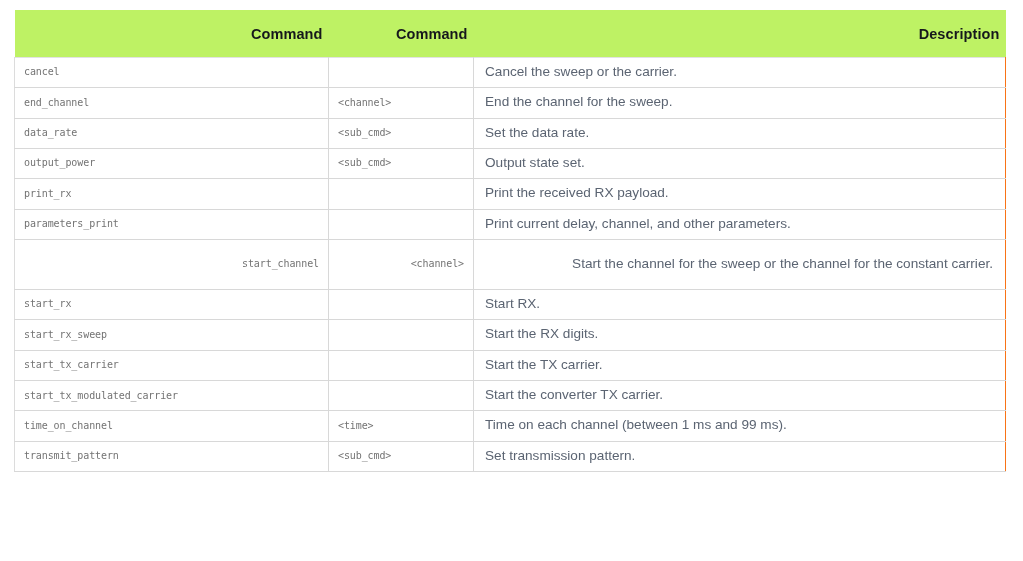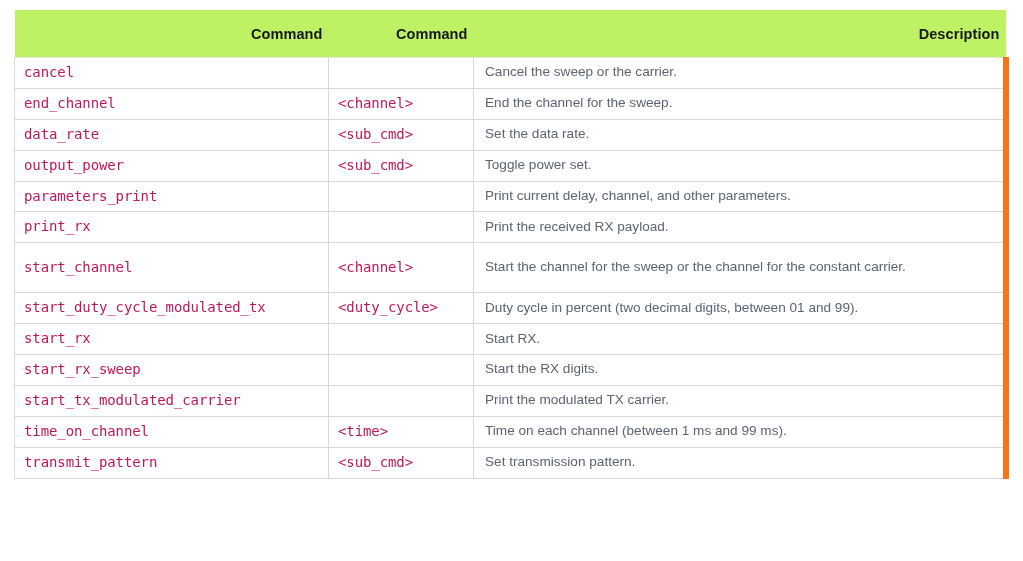--- a/index.html
+++ b/index.html
@@ -60,40 +60,40 @@
     vertical-align: middle;
     font-size: 13.5px;
     color: #5c6370;
     line-height: 1.35;
     height: 18px;
   }
 
   tbody tr td.cell-command,
   tbody tr td.cell-argument {
     font-family: "DejaVu Sans Mono", "Liberation Mono", monospace;
-    font-size: 14px;
-    color: #be185d;
+    font-size: 10px;
+    color: #737373;
     letter-spacing: -0.1px;
     white-space: nowrap;
   }
 
   tbody tr td.cell-desc {
     font-family: "Liberation Sans", sans-serif;
     font-size: 13.6px;
     color: #5b6472;
     padding-left: 11px;
     padding-right: 12px;
   }
 
   tbody tr:first-child td { border-top: 1px solid #e2e2e2; }
 
   tbody td.cell-command { border-left: 1px solid #dcdcdc; }
-  tbody td.cell-desc    { border-right: 6px solid #f97316; }
+  tbody td.cell-desc    { border-right: 1px solid #f97316; }
 
-  tbody tr.tall td { height: 38px; }
+  tbody tr.tall td { height: 38px; text-align: right; }
 </style>
 </head>
 <body>
 
 <div class="page">
   <div class="table-wrap">
     <table class="cmd-table">
       <colgroup>
         <col class="col-command">
         <col class="col-argument">
@@ -118,56 +118,56 @@
             <td class="cell-desc">End the channel for the sweep.</td>
           </tr>
           <tr>
             <td class="cell-command">data_rate</td>
             <td class="cell-argument">&lt;sub_cmd&gt;</td>
             <td class="cell-desc">Set the data rate.</td>
           </tr>
           <tr>
             <td class="cell-command">output_power</td>
             <td class="cell-argument">&lt;sub_cmd&gt;</td>
-            <td class="cell-desc">Toggle power set.</td>
+            <td class="cell-desc">Output state set.</td>
+          </tr>
+          <tr>
+            <td class="cell-command">print_rx</td>
+            <td class="cell-argument"></td>
+            <td class="cell-desc">Print the received RX payload.</td>
           </tr>
           <tr>
             <td class="cell-command">parameters_print</td>
             <td class="cell-argument"></td>
             <td class="cell-desc">Print current delay, channel, and other parameters.</td>
           </tr>
-          <tr>
-            <td class="cell-command">print_rx</td>
-            <td class="cell-argument"></td>
-            <td class="cell-desc">Print the received RX payload.</td>
-          </tr>
           <tr class="tall">
             <td class="cell-command">start_channel</td>
             <td class="cell-argument">&lt;channel&gt;</td>
             <td class="cell-desc">Start the channel for the sweep or the channel for the constant carrier.</td>
-          </tr>
-          <tr>
-            <td class="cell-command">start_duty_cycle_modulated_tx</td>
-            <td class="cell-argument">&lt;duty_cycle&gt;</td>
-            <td class="cell-desc">Duty cycle in percent (two decimal digits, between 01 and 99).</td>
           </tr>
           <tr>
             <td class="cell-command">start_rx</td>
             <td class="cell-argument"></td>
             <td class="cell-desc">Start RX.</td>
           </tr>
           <tr>
             <td class="cell-command">start_rx_sweep</td>
             <td class="cell-argument"></td>
             <td class="cell-desc">Start the RX digits.</td>
           </tr>
           <tr>
+            <td class="cell-command">start_tx_carrier</td>
+            <td class="cell-argument"></td>
+            <td class="cell-desc">Start the TX carrier.</td>
+          </tr>
+          <tr>
             <td class="cell-command">start_tx_modulated_carrier</td>
             <td class="cell-argument"></td>
-            <td class="cell-desc">Print the modulated TX carrier.</td>
+            <td class="cell-desc">Start the converter TX carrier.</td>
           </tr>
           <tr>
             <td class="cell-command">time_on_channel</td>
             <td class="cell-argument">&lt;time&gt;</td>
             <td class="cell-desc">Time on each channel (between 1 ms and 99 ms).</td>
           </tr>
           <tr>
             <td class="cell-command">transmit_pattern</td>
             <td class="cell-argument">&lt;sub_cmd&gt;</td>
             <td class="cell-desc">Set transmission pattern.</td>

